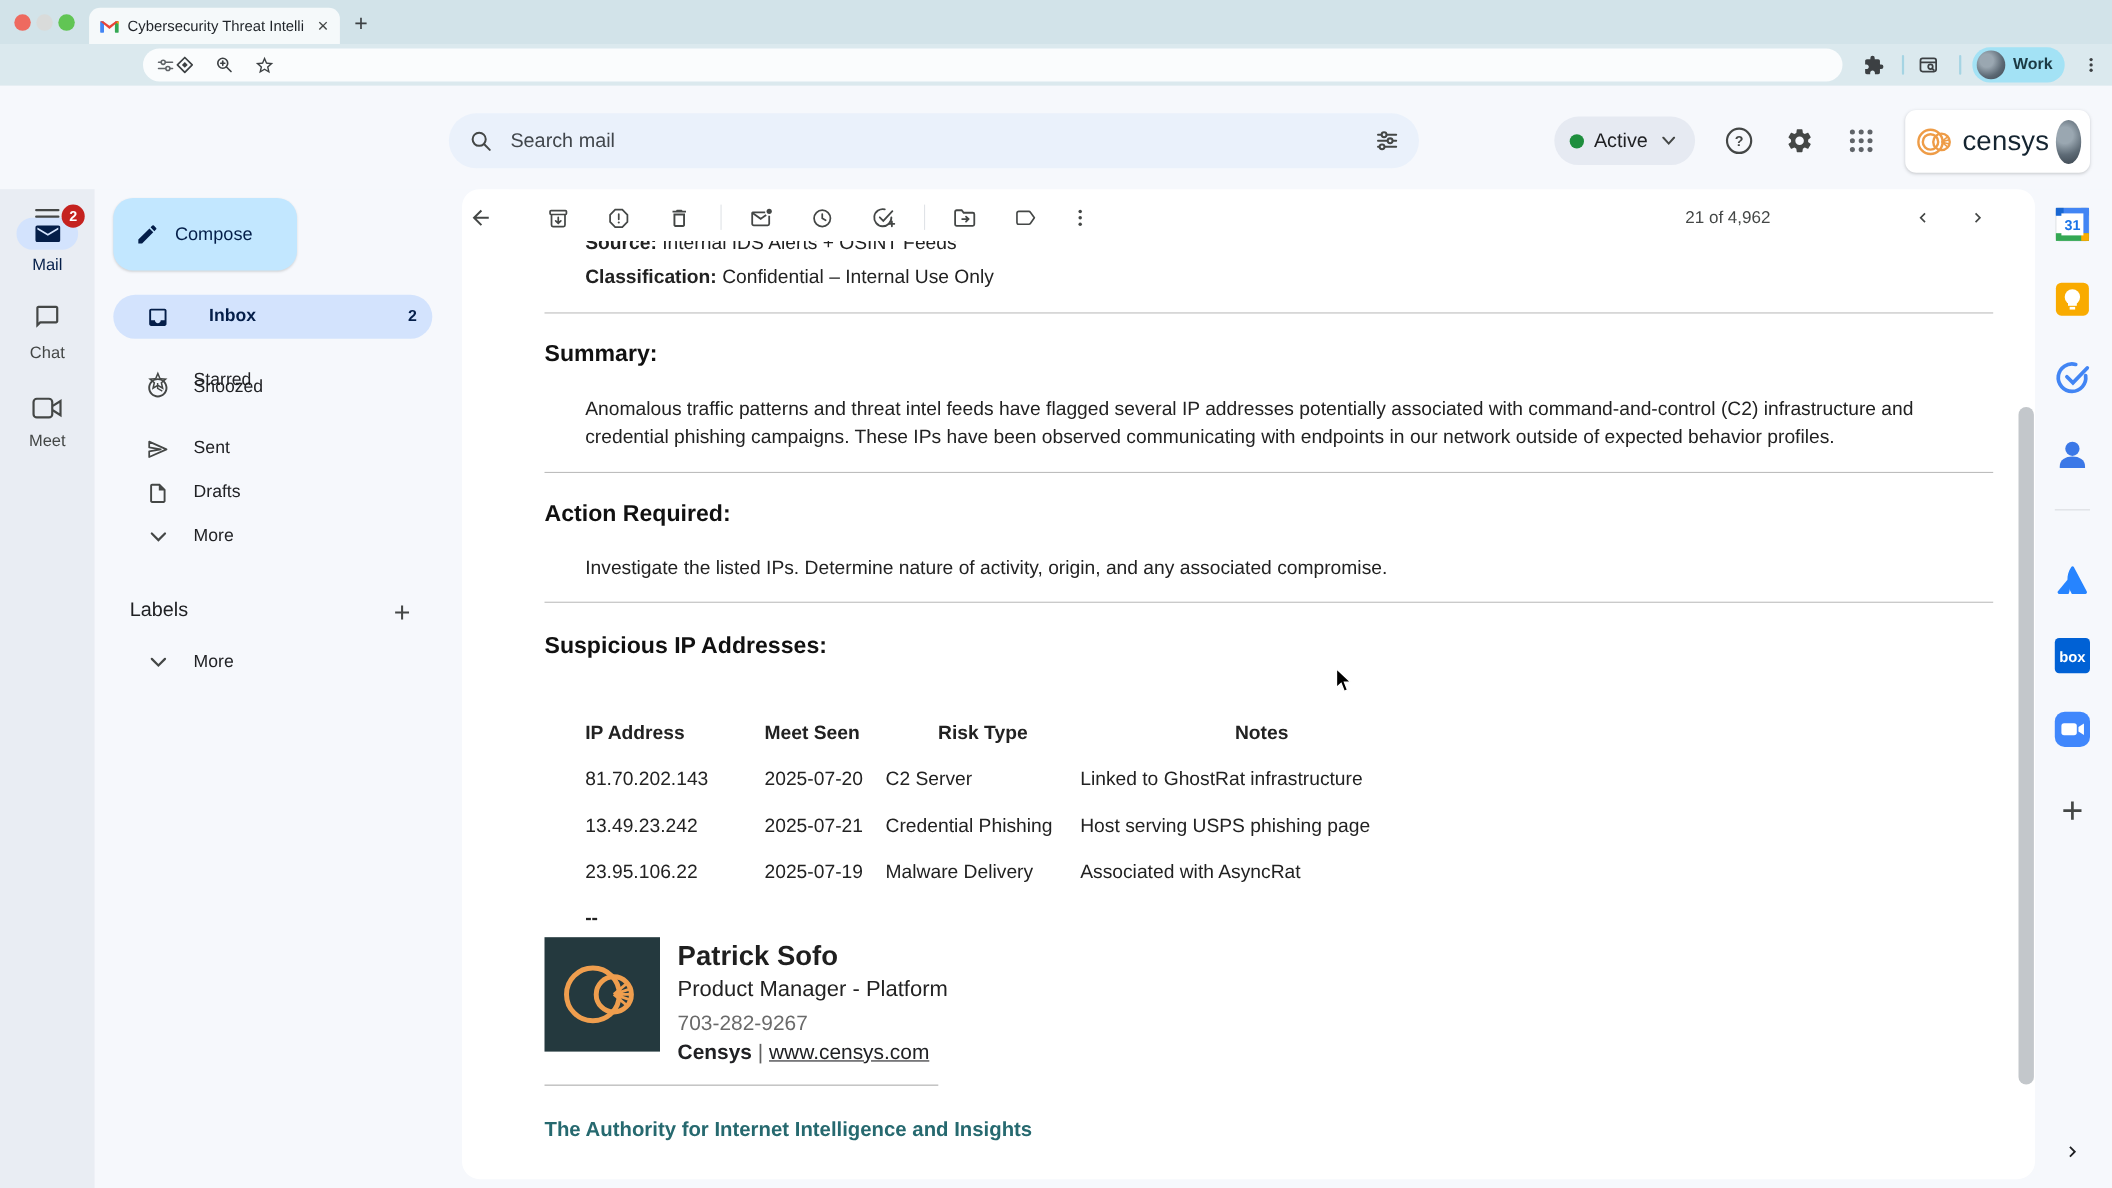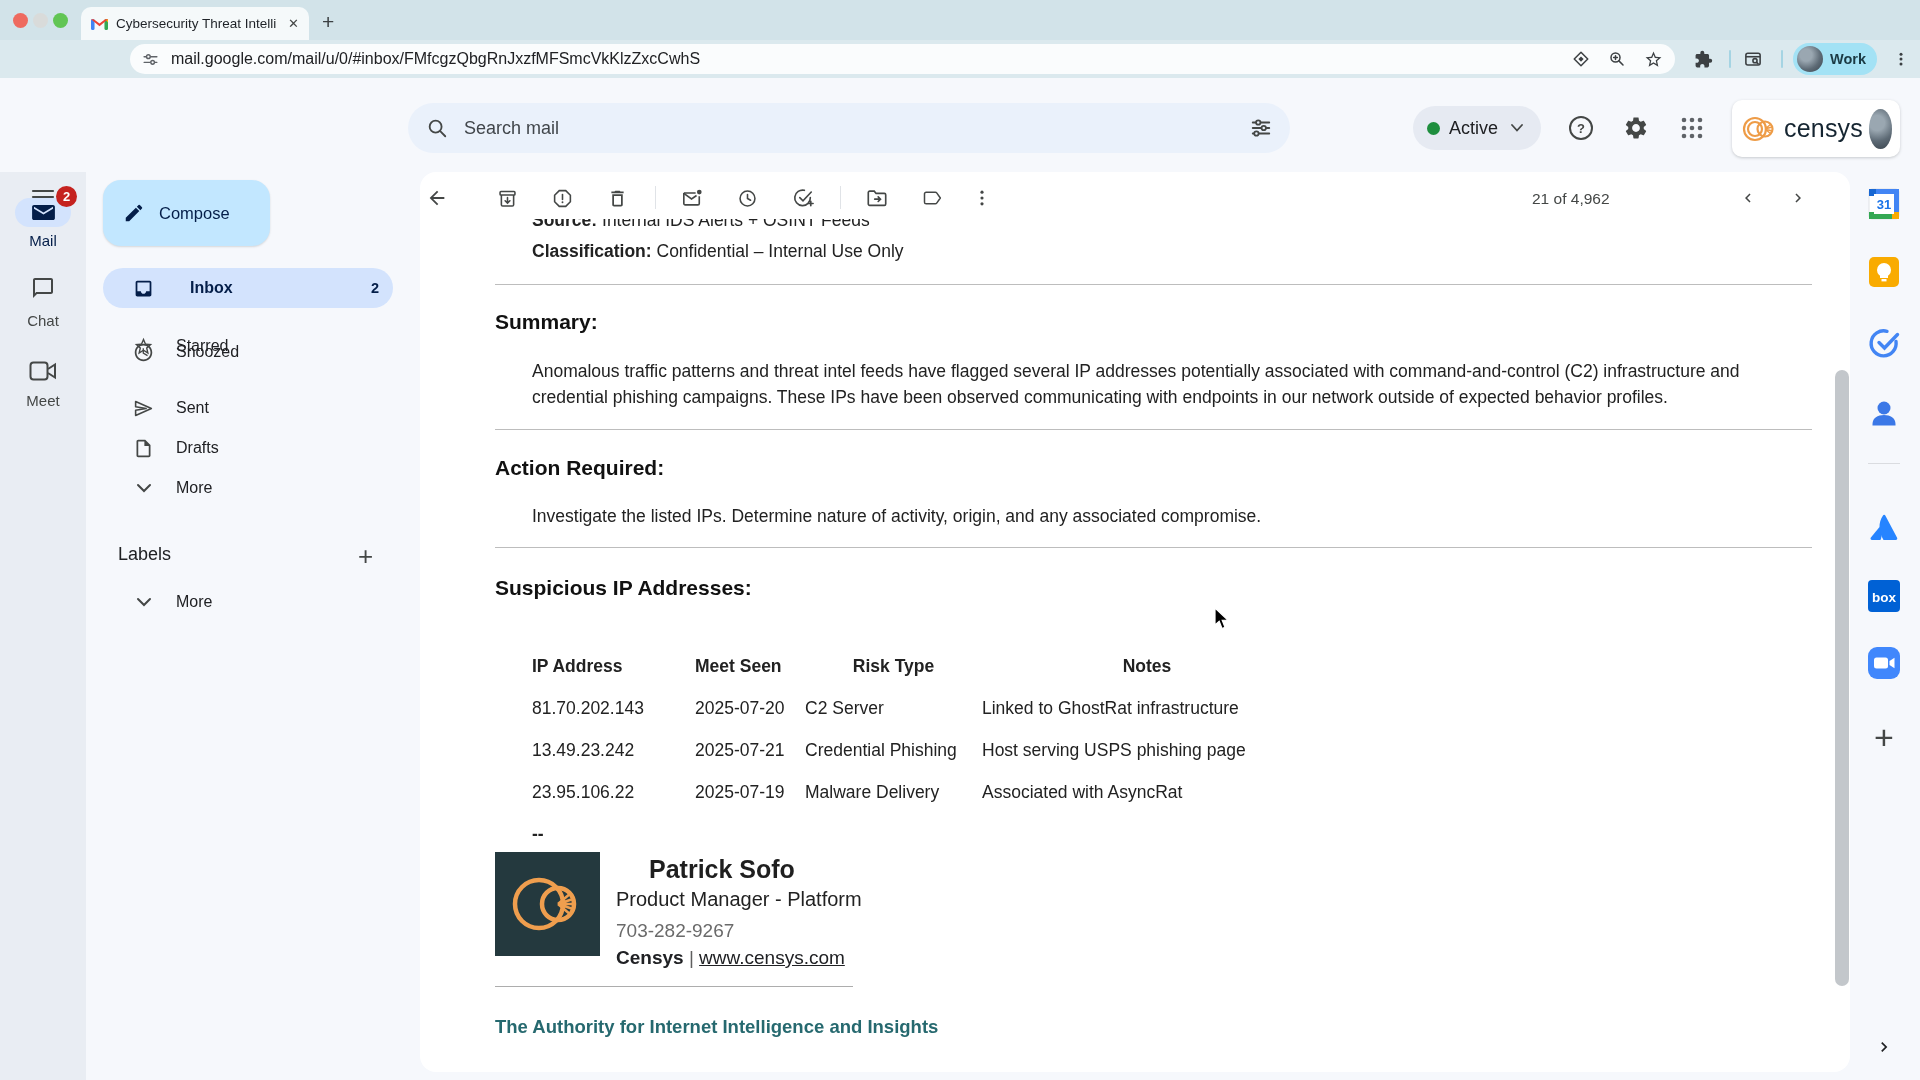--- a/index.html
+++ b/index.html
@@ -78,21 +78,21 @@
   .clipline .inner{margin-top:-9px;}
   .iptable{position:absolute;left:495px;top:645px;}
   .iptable .row{display:flex;height:42px;align-items:center;}
   .c1{width:163px;} .c2{width:110px;} .c3{width:177px;} .c4{width:330px;}
   .hd{font-weight:bold;}
   .hd.ctr,.cellctr{text-align:center;}
 
   
   .siglogo{position:absolute;left:495px;top:852px;width:105px;height:104px;background:#24393E;
            display:flex;align-items:center;justify-content:center;}
-  .signame{font-size:25px;font-weight:bold;color:#1f1f1f;margin-left:33px;}
+  .signame{font-size:25px;font-weight:bold;color:#1f1f1f;}
   .sigtitle{font-size:20px;color:#222;}
   .sigphone{font-size:19px;color:#6a6a6a;}
   .sigco{font-size:19px;}
   .sighr{position:absolute;left:495px;top:986px;width:358px;height:1px;background:#ADADAD;}
   .tagline{font-size:18.5px;font-weight:bold;color:#26696F;}
 
   
   .scrollthumb{position:absolute;left:1835px;top:370px;width:14px;height:616px;background:#C3C7CB;border-radius:7px;}
   .spicon{position:absolute;left:1863px;width:42px;height:42px;display:flex;align-items:center;justify-content:center;}
   .spdiv{position:absolute;left:1868px;top:463px;width:32px;height:1px;background:#DADCE0;}
@@ -143,21 +143,20 @@
 
   <div class="urlpill">
     <span>
       <svg width="17" height="17" viewBox="0 0 24 24" fill="none" stroke="#5F6368" stroke-width="2" stroke-linecap="round">
         <line x1="3" y1="8" x2="21" y2="8"></line>
           <circle cx="9" cy="8" r="2.6" fill="#FAFCFD"></circle>
         <line x1="3" y1="16" x2="21" y2="16"></line>
           <circle cx="15" cy="16" r="2.6" fill="#FAFCFD"></circle>
       </svg>
     </span>
-    <input class="url-input" readonly="" value="mail.google.com/mail/u/0/#inbox/FMfcgzQbgRnJxzfMFSmcVkKlzZxcCwhS" style="">
     <span style="margin-right:18px;">
       <svg width="18" height="18" viewBox="0 0 24 24" fill="none" stroke="#3c4043" stroke-width="2" stroke-linejoin="round">
         <path d="M12 3 L21 12 L12 21 L3 12 Z"></path>
           <path d="M12 8.5 L15.5 12 L12 15.5 L8.5 12 Z" fill="#3c4043" stroke="none"></path>
       </svg>
     </span>
     <span style="margin-right:18px;">
       <svg width="18" height="18" viewBox="0 0 24 24" fill="none" stroke="#3c4043" stroke-width="2" stroke-linecap="round">
         <circle cx="10" cy="10" r="6"></circle>
           <line x1="14.5" y1="14.5" x2="20" y2="20"></line>

